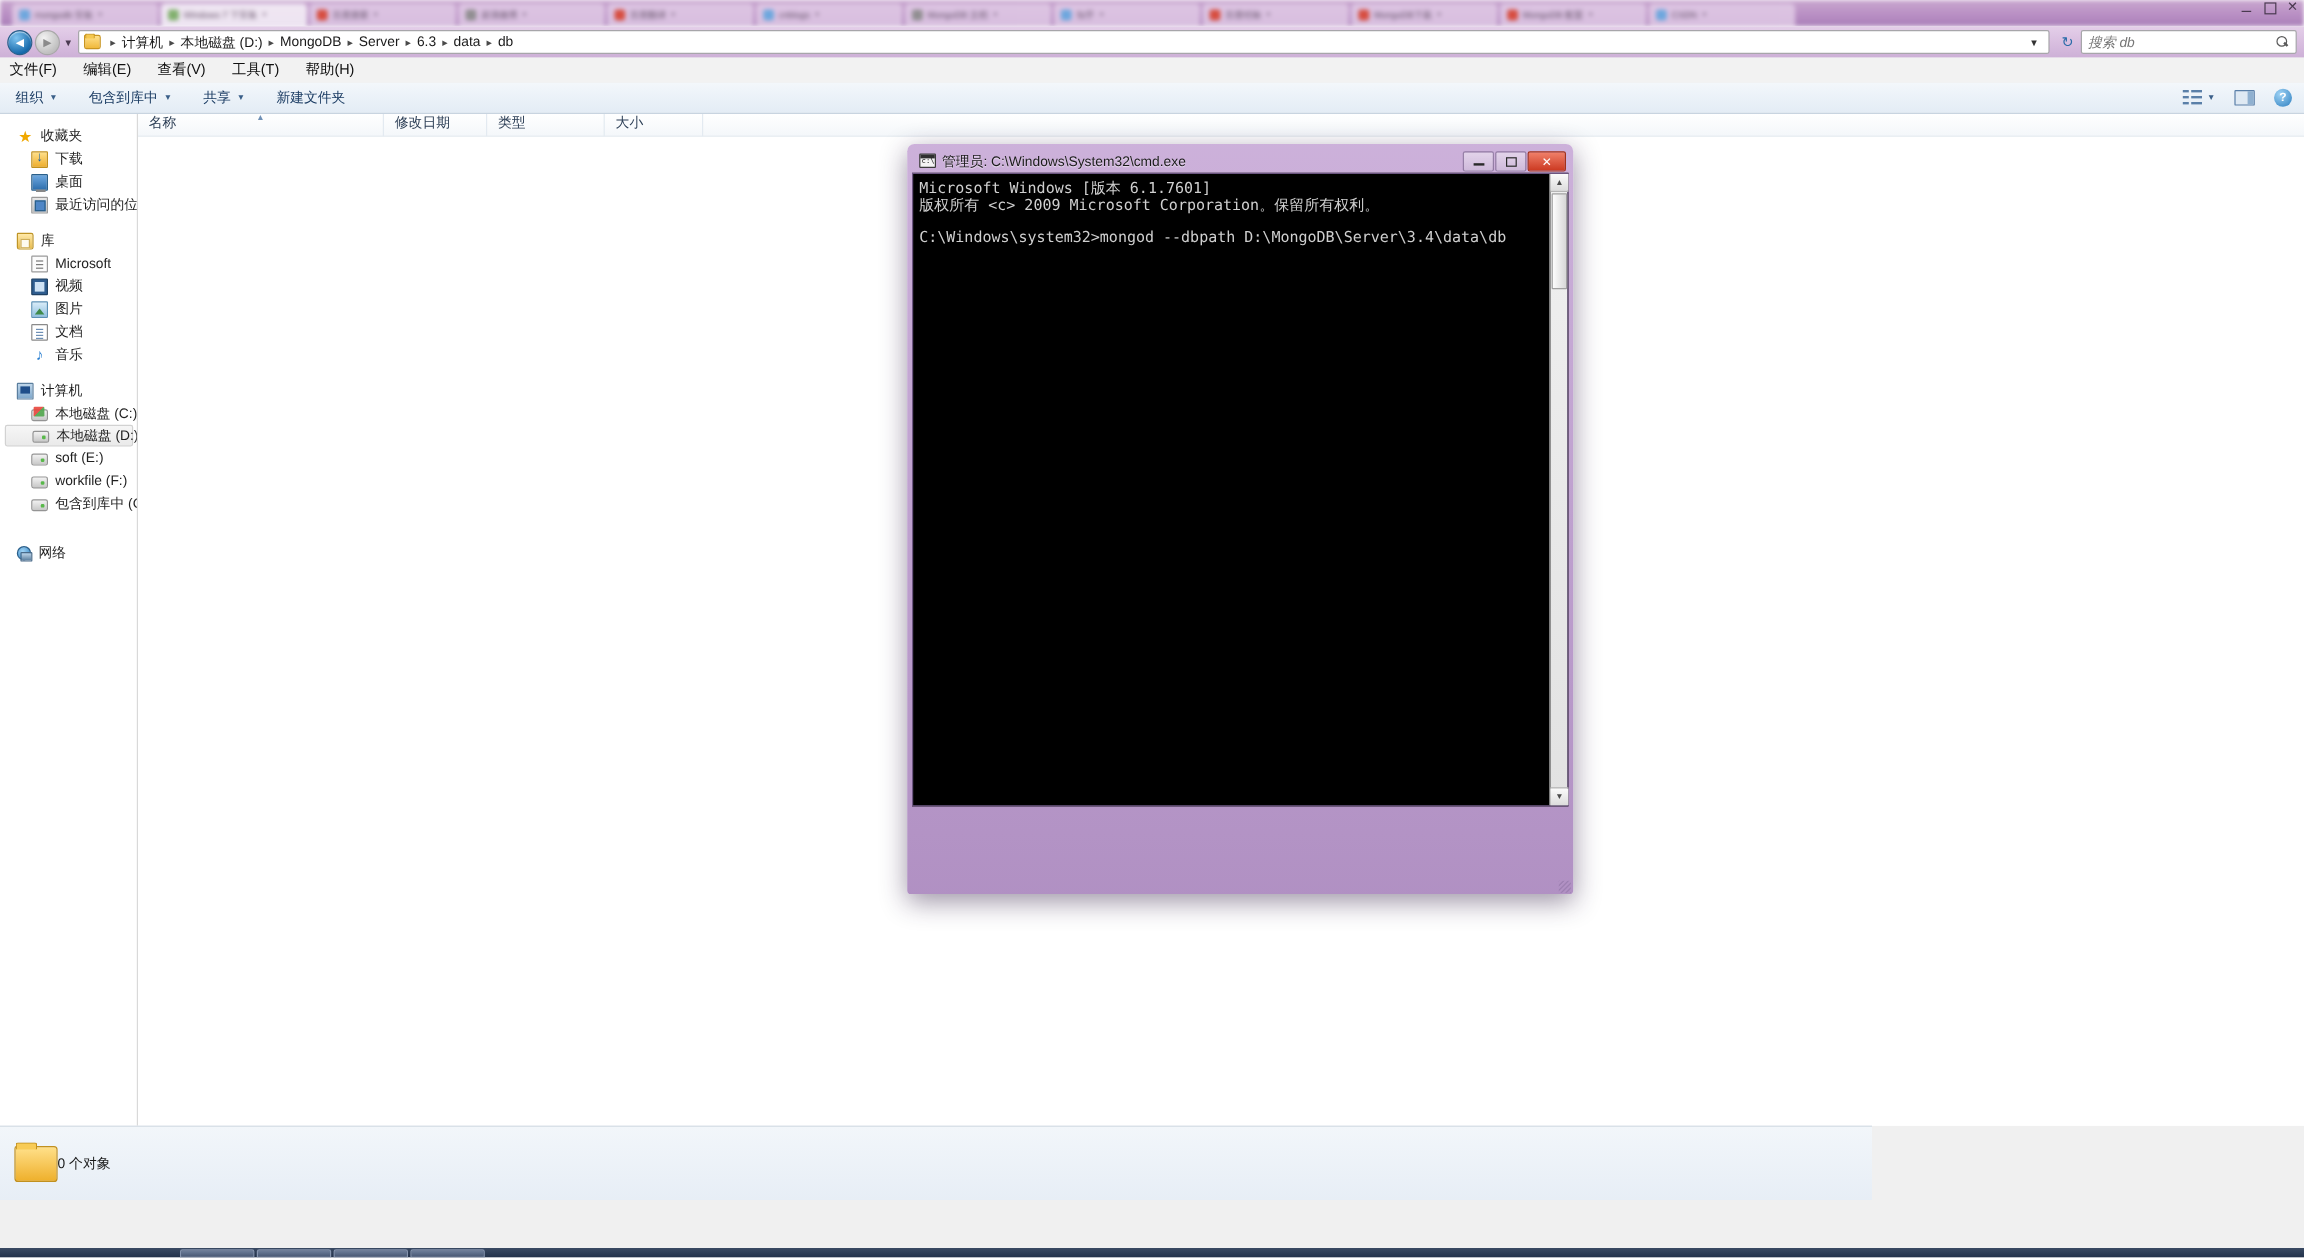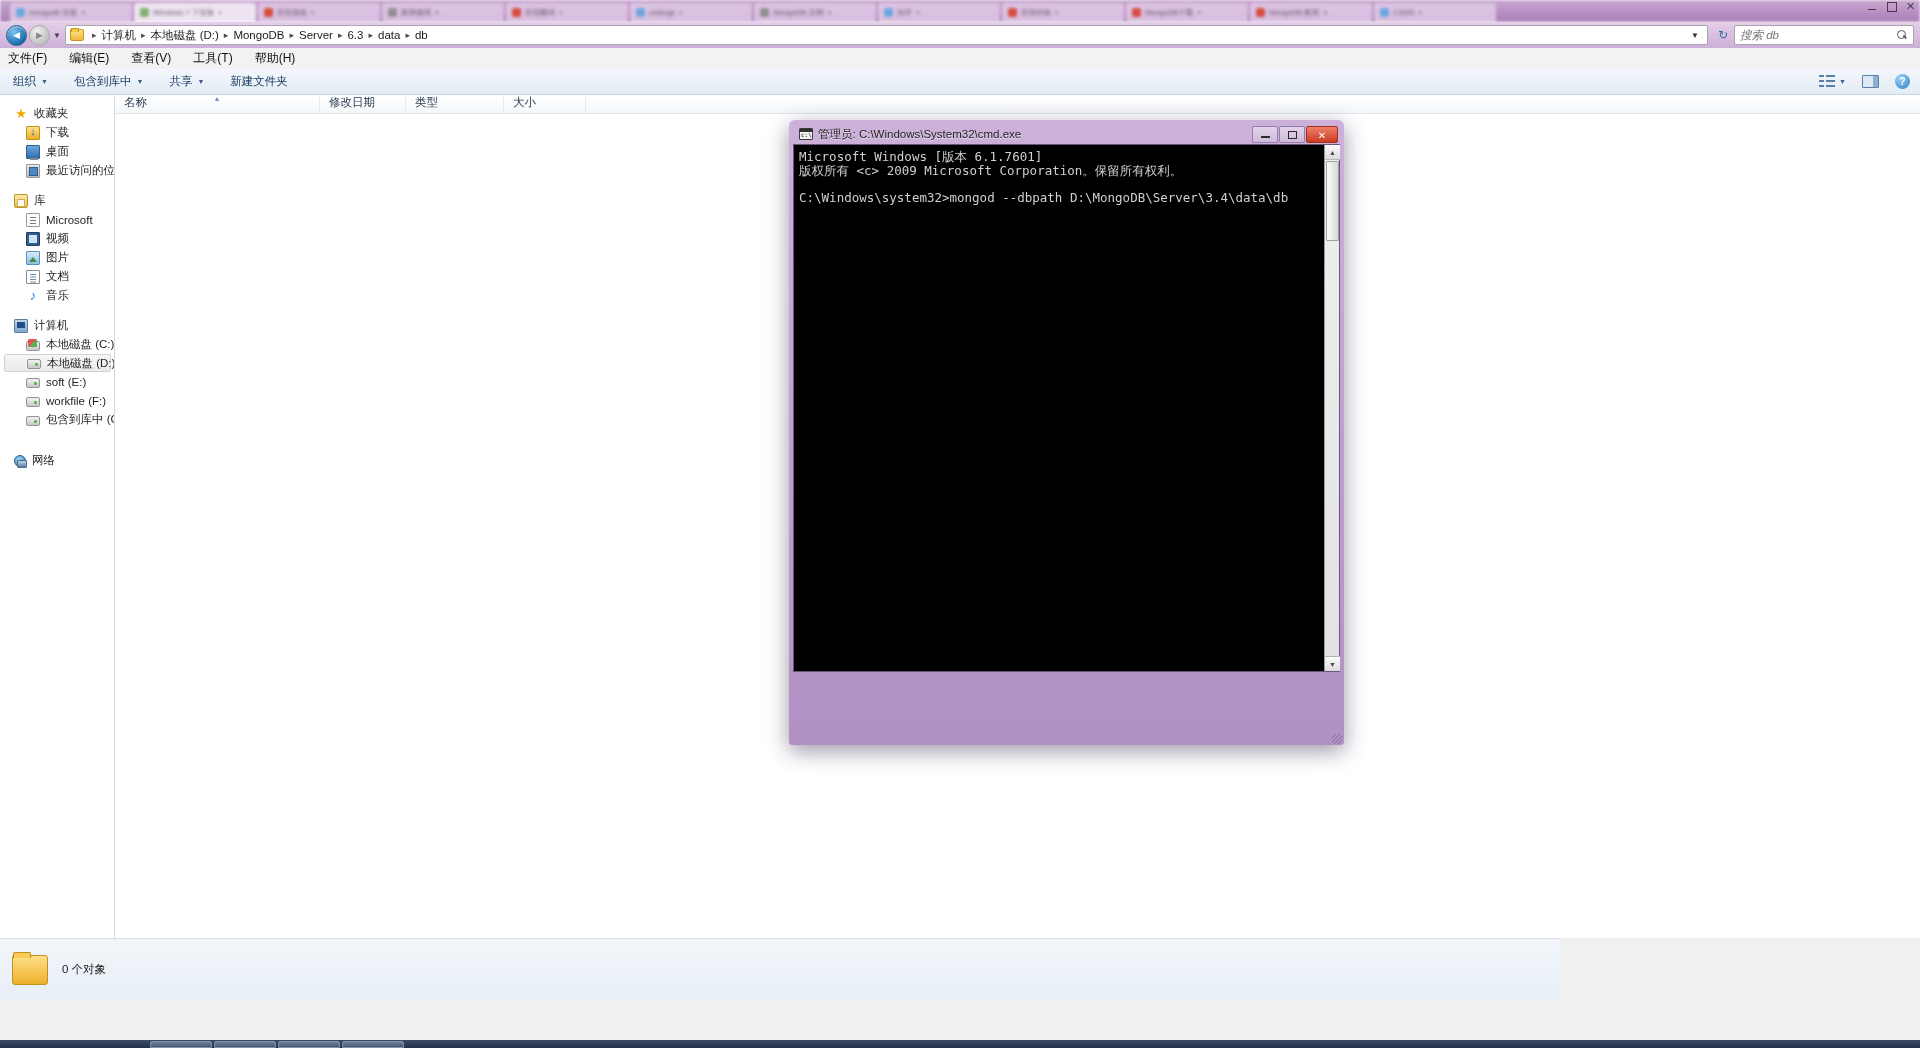--- a/index.html
+++ b/index.html
@@ -281,21 +281,21 @@
     position:absolute; left:50%; top:0px; transform:translateX(-50%);
     font-size:7px; color:#6f90b5;
   }
   .emptyarea { position:absolute; left:0; top:19px; right:0; bottom:0; background:#fff; }
 
   
   .statusbar {
     position:absolute; left:0; top:916px; width:1560px; height:62px;
     background: linear-gradient(180deg,#f2f6fa 0%, #e7eef6 100%);
     border-top:1px solid #d4dce5;
-    display:flex; align-items:center; padding-left:12px; gap:14px;
+    display:flex; align-items:center; padding-left:12px; 
   }
   .statusfolder {
     width:36px; height:30px; flex:0 0 auto; position:relative;
     background:linear-gradient(180deg,#ffe08a,#eeb02c);
     border:1px solid #c1901f; border-radius:2px 3px 3px 3px;
   }
   .statusfolder::before {
     content:""; position:absolute; left:0; top:-4px; width:16px; height:5px;
     background:#f8cb56; border:1px solid #c1901f; border-bottom:none; border-radius:2px 2px 0 0;
   }
@@ -307,21 +307,21 @@
     background:linear-gradient(180deg,#3a4a63,#22314a);
   }
   .tbtn {
     position:absolute; top:1041px; height:7px; border-radius:2px 2px 0 0;
     background:linear-gradient(180deg,#6e7f9b,#4a5a76);
     border:1px solid #8594ae;
   }
 
   
   .cmdwin {
-    position:absolute; left:789px; top:120px; width:555px; height:625px;
+    position:absolute; left:756px; top:120px; width:555px; height:625px;
     background: linear-gradient(180deg, rgba(200,170,215,0.92), rgba(170,135,190,0.92));
     border-radius:6px 6px 3px 3px;
     padding:4px;
     box-shadow: 0 6px 22px rgba(40,20,60,0.45);
   }
   .cmdtitlebar {
     height:20px; display:flex; align-items:center; padding:0 2px 0 6px;
     position:relative;
   }
   .cmdicon {

